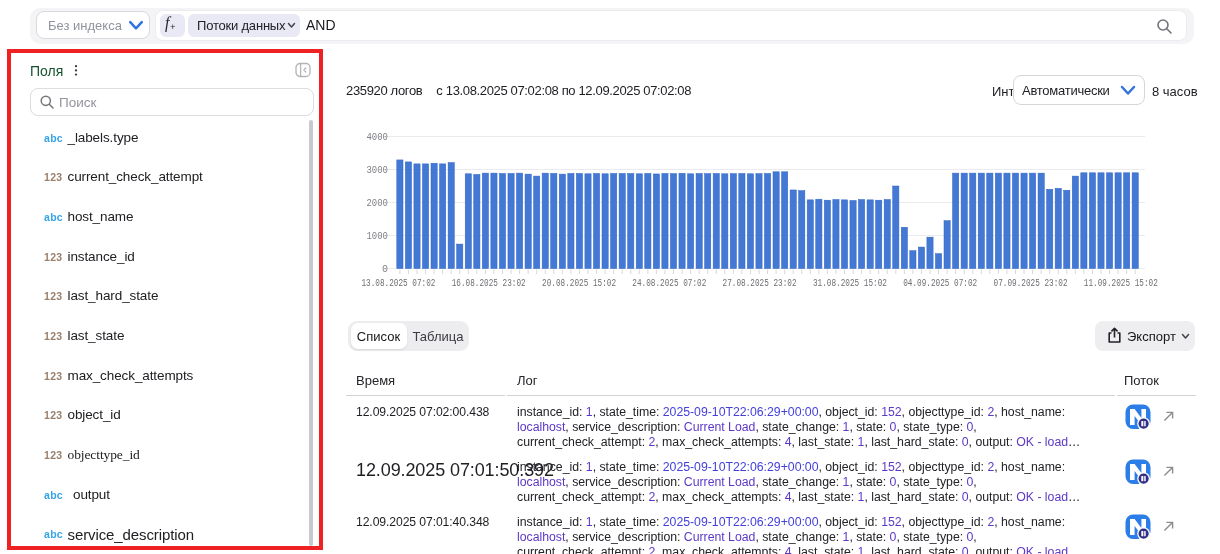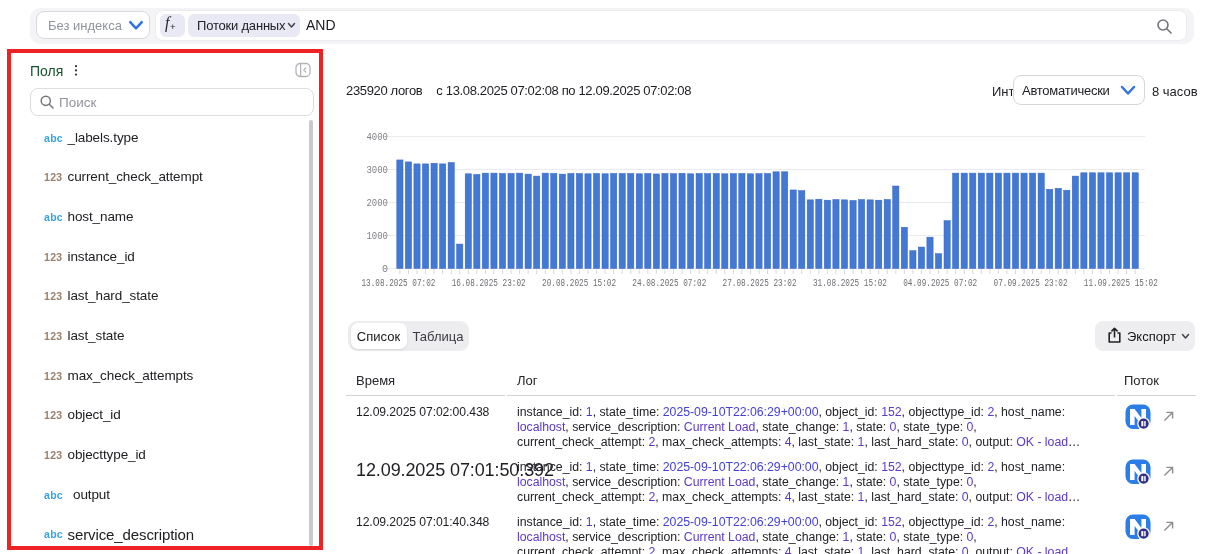--- a/index.html
+++ b/index.html
@@ -65,21 +65,21 @@
       <div class="abs" style="left:67.5px;top:248.5px;font-size:13.5px;color:#202025;letter-spacing:-0.1px;">instance_id</div>
       <div class="abs" style="left:44px;top:290.2px;width:17px;text-align:center;font-size:10.5px;font-weight:bold;color:#9a7f6a;letter-spacing:0.3px;">123</div>
       <div class="abs" style="left:67.5px;top:288.2px;font-size:13.5px;color:#202025;letter-spacing:-0.1px;">last_hard_state</div>
       <div class="abs" style="left:44px;top:329.9px;width:17px;text-align:center;font-size:10.5px;font-weight:bold;color:#9a7f6a;letter-spacing:0.3px;">123</div>
       <div class="abs" style="left:67.5px;top:327.9px;font-size:13.5px;color:#202025;letter-spacing:-0.1px;">last_state</div>
       <div class="abs" style="left:44px;top:369.6px;width:17px;text-align:center;font-size:10.5px;font-weight:bold;color:#9a7f6a;letter-spacing:0.3px;">123</div>
       <div class="abs" style="left:67.5px;top:367.6px;font-size:13.5px;color:#202025;letter-spacing:-0.1px;">max_check_attempts</div>
       <div class="abs" style="left:44px;top:409.3px;width:17px;text-align:center;font-size:10.5px;font-weight:bold;color:#9a7f6a;letter-spacing:0.3px;">123</div>
       <div class="abs" style="left:67.5px;top:407.3px;font-size:13.5px;color:#202025;letter-spacing:-0.1px;">object_id</div>
       <div class="abs" style="left:44px;top:448.9px;width:17px;text-align:center;font-size:10.5px;font-weight:bold;color:#9a7f6a;letter-spacing:0.3px;">123</div>
-      <div class="abs" style="left:67.5px;top:446.9px;font-size:13.5px;color:#202025;letter-spacing:-0.1px;">objecttype_id</div>
+      <div class="abs" style="left:67.5px;top:446.9px;font-size:13.5px;color:#202025;letter-spacing:-0.1px;font-family:Liberation Serif, serif;">objecttype_id</div>
       <div class="abs" style="left:44px;top:488.6px;width:17px;text-align:center;font-size:10.5px;font-weight:bold;color:#35a3e8;letter-spacing:0.3px;">abc</div>
       <div class="abs" style="left:73px;top:486.6px;font-size:13.5px;color:#202025;letter-spacing:-0.1px;">output</div>
       <div class="abs" style="left:44px;top:528.3px;width:17px;text-align:center;font-size:10.5px;font-weight:bold;color:#35a3e8;letter-spacing:0.3px;">abc</div>
       <div class="abs" style="left:67.5px;top:526.3px;font-size:15px;color:#202025;letter-spacing:-0.1px;">service_description</div>
     </div>
 
   <div class="abs" style="left:308.5px;top:120px;width:4px;height:426px;background:#c9c9cd;border-radius:2px;"></div>
 
   <div class="abs" style="left:346px;top:83px;font-size:13px;color:#1d1d22;letter-spacing:-0.35px;">235920 логов<span style="margin-left:14px;">с 13.08.2025 07:02:08 по 12.09.2025 07:02:08</span></div>
   <div class="abs" style="left:948px;top:84px;font-size:13px;color:#1d1d22;margin-left:44px;">Интервал</div>

